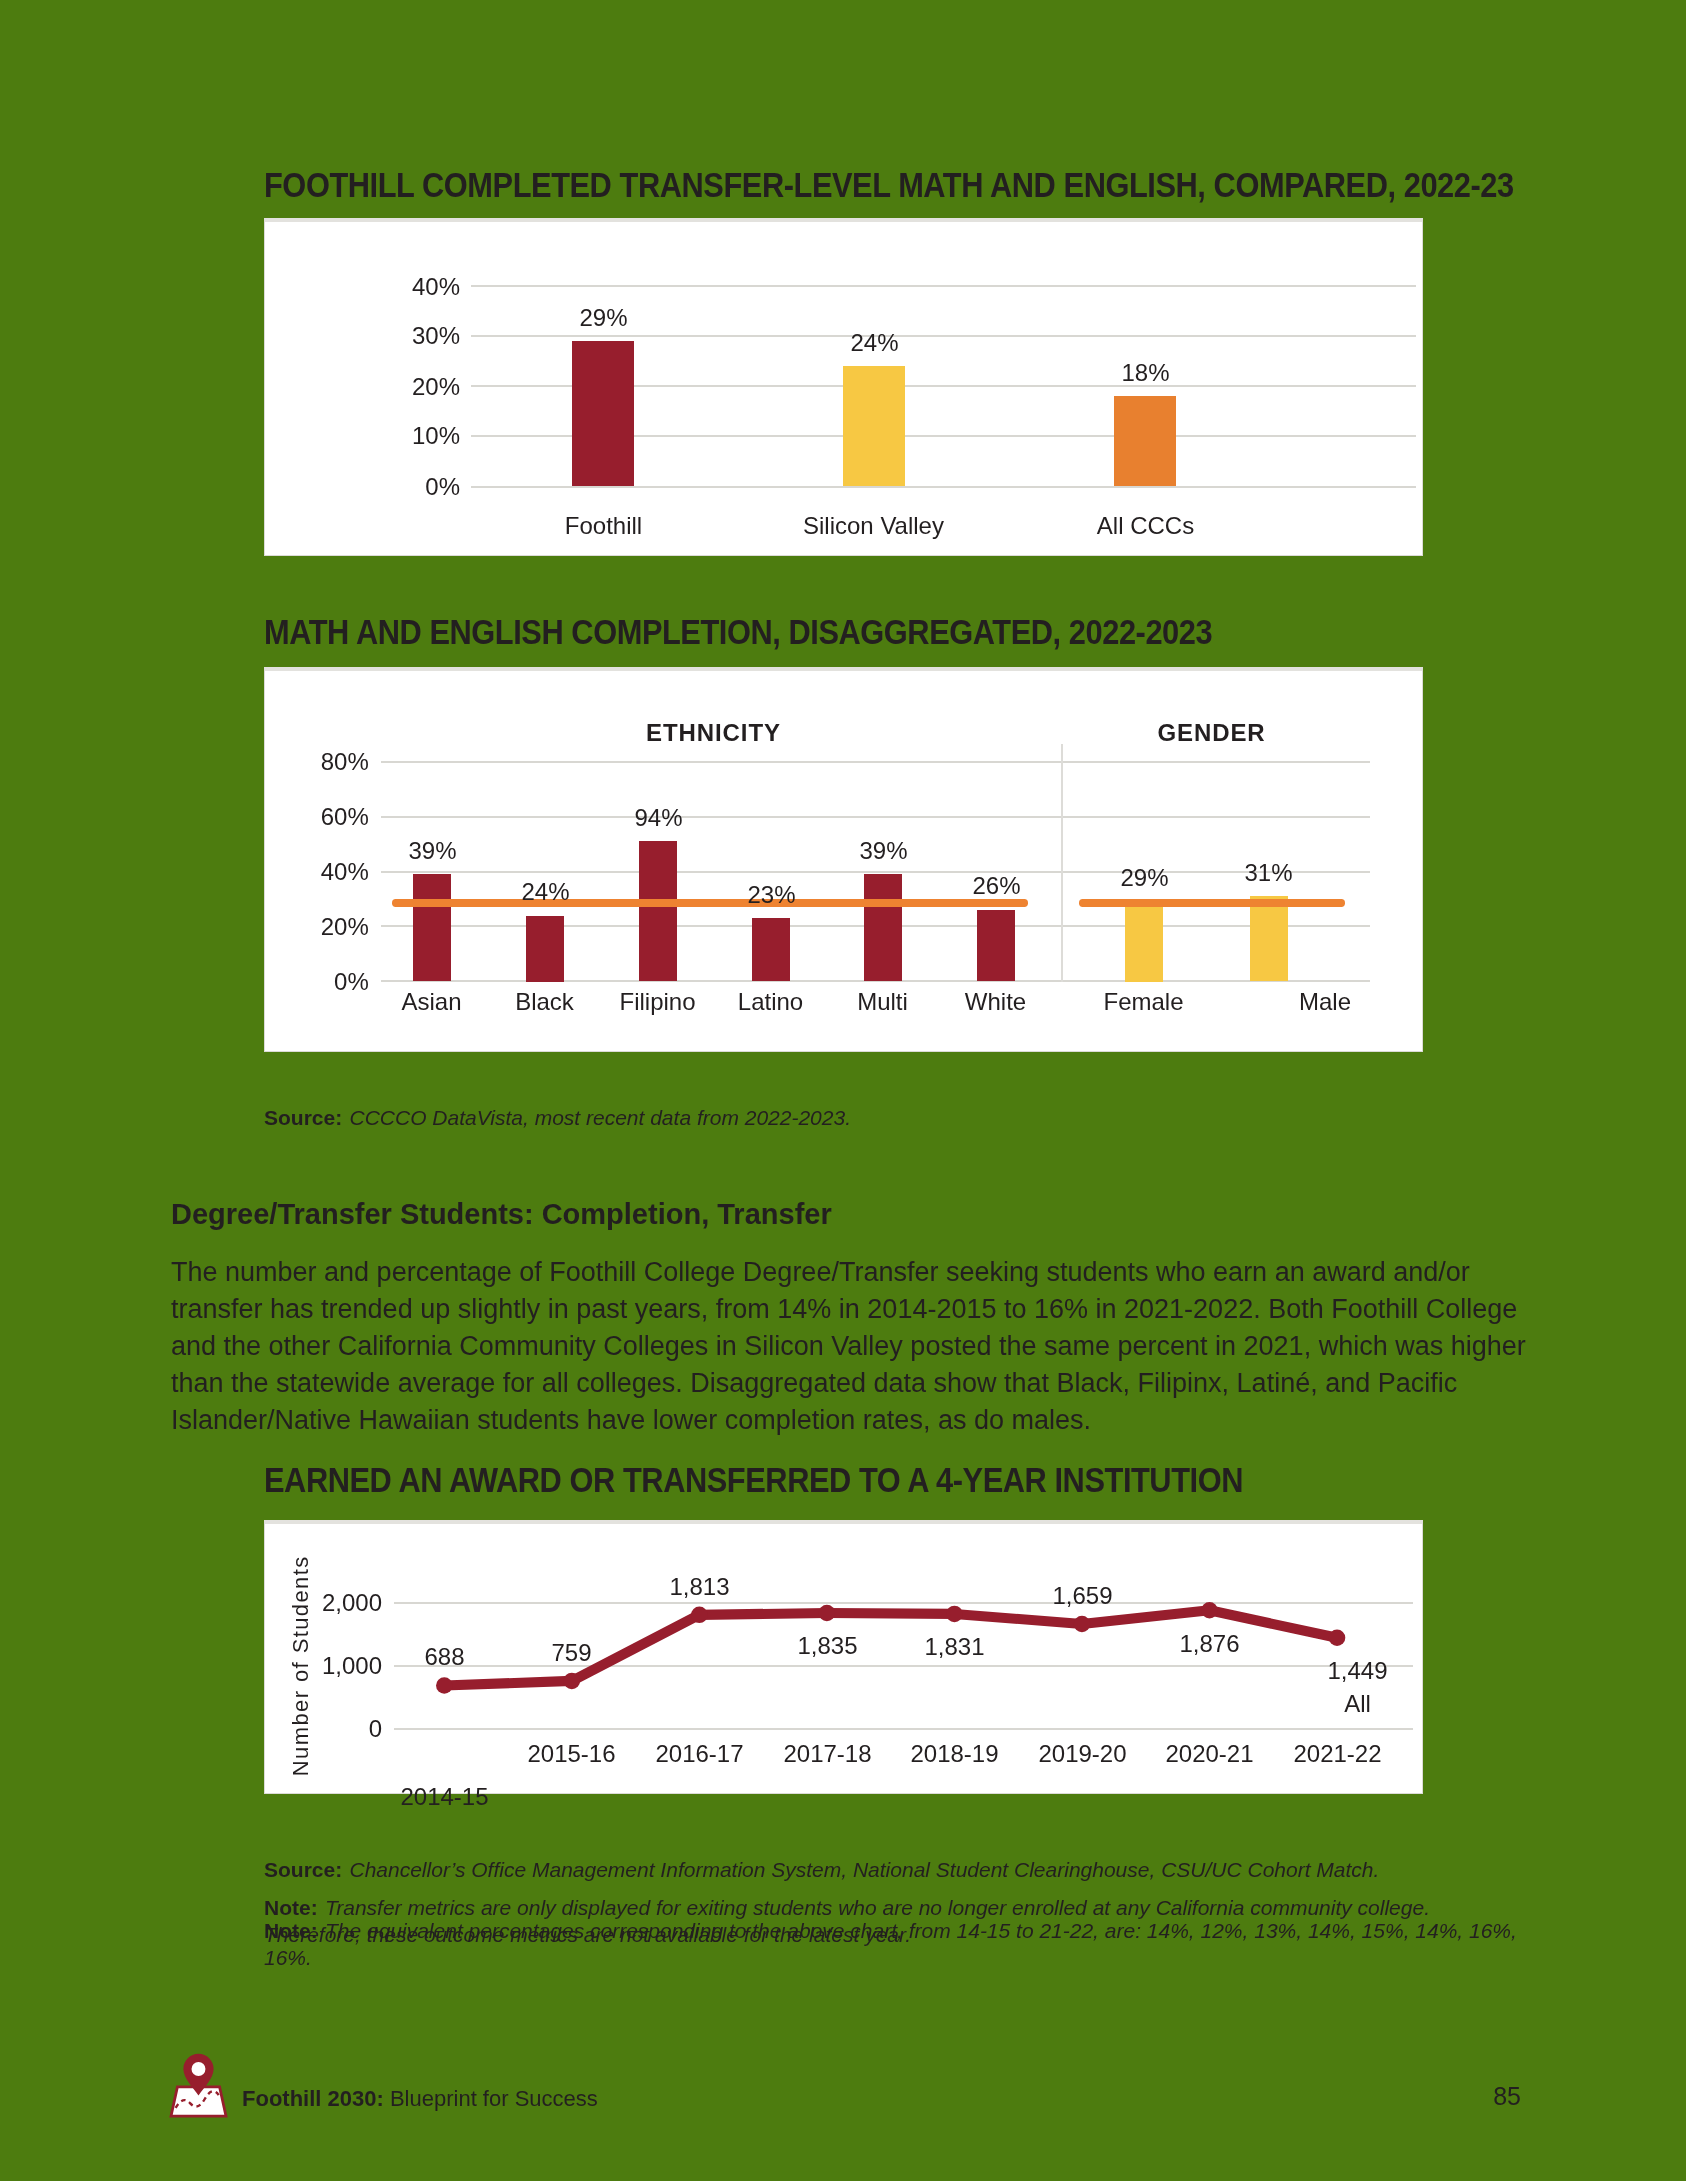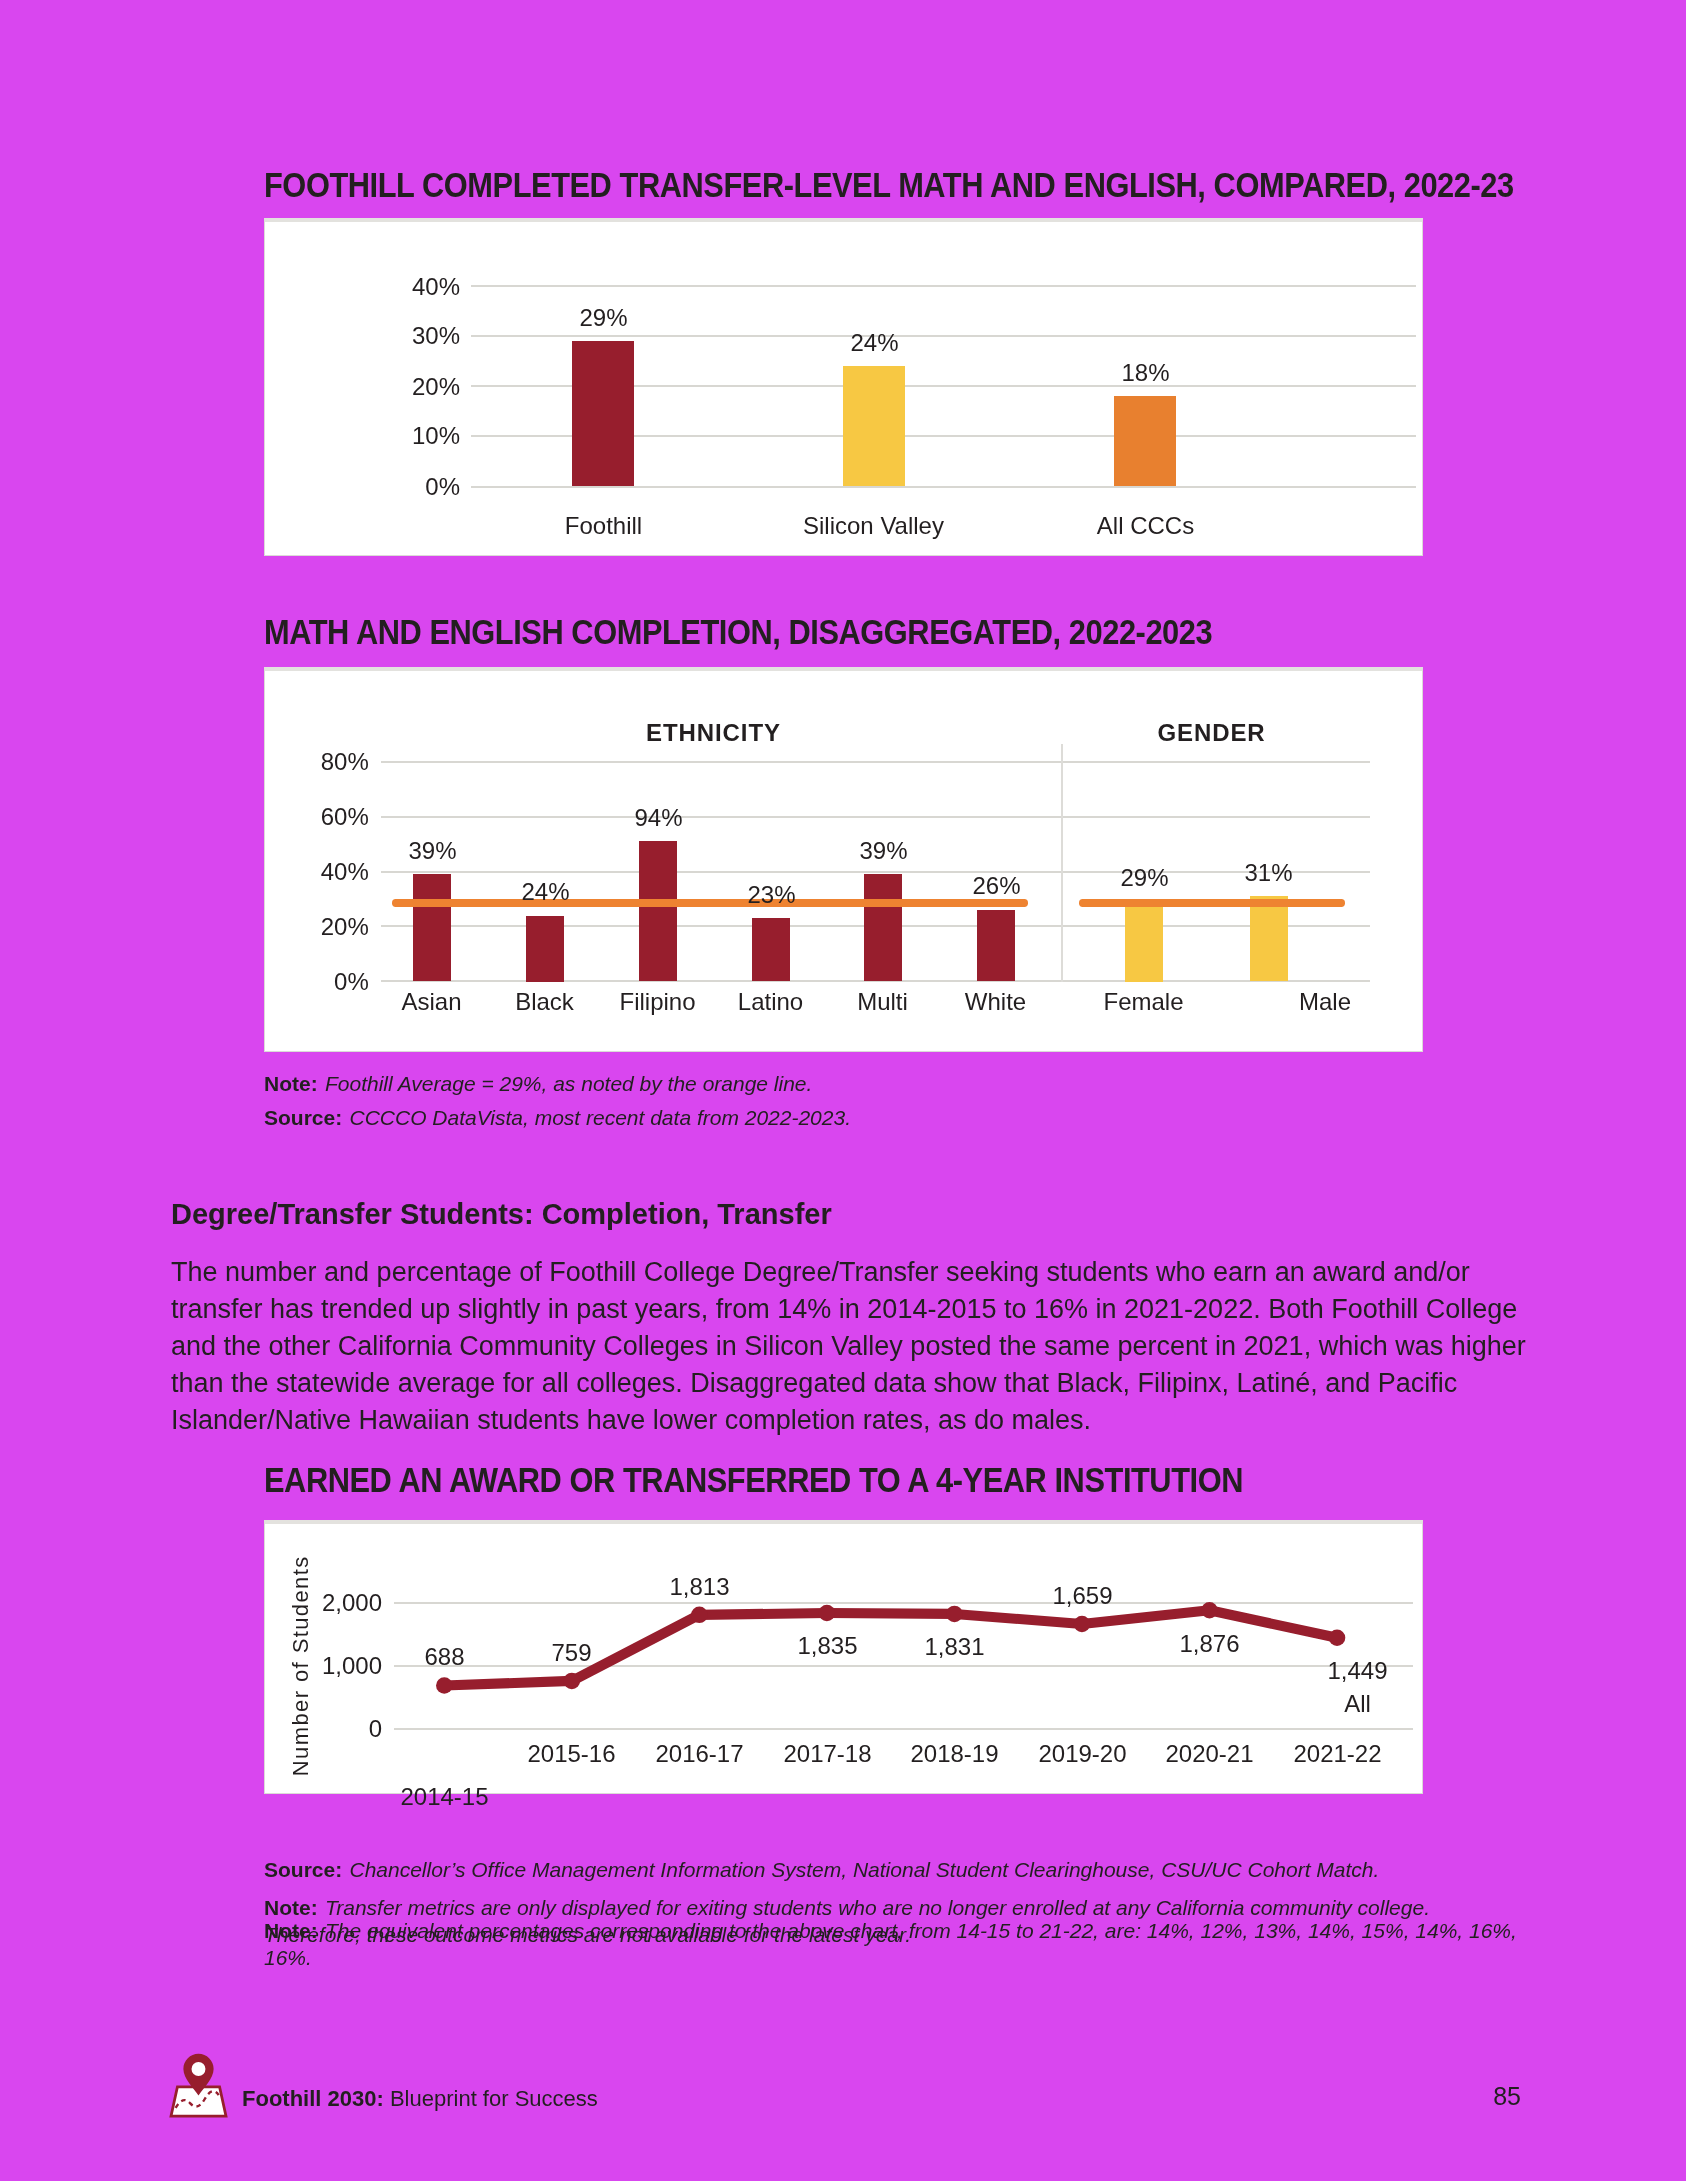--- a/index.html
+++ b/index.html
@@ -1,17 +1,17 @@
 <!DOCTYPE html>
 <html style="font-size:14.7px"><head>
 <meta charset="utf-8">
 <style>
   html,body{margin:0;padding:0;background:#ffffff;}
   .page{
-    position:relative;width:1686px;height:2182px;background:#d946ef;
+    position:relative;width:1686px;height:2182px;background:#4d7c0f;
     font-family:"Liberation Sans",sans-serif;color:#231F20;overflow:hidden;
   }
   .abs{position:absolute;}
   .chart-title{
     position:absolute;left:264px;font-size:35px;font-weight:bold;
     letter-spacing:-0.5px;white-space:nowrap;color:#231F20;
     transform:scaleX(0.88);transform-origin:0 50%;line-height:44px;
   }
   .chart-box{
     position:absolute;left:264px;background:#ffffff;box-sizing:border-box;
@@ -103,23 +103,20 @@
       <div class="bar" style="left: 860px; top: 231px; width: 38px; height: 80px; background: rgb(247, 200, 67); z-index: 1;"></div>
       <div class="bar-value" style="left: 815px; top: 193px; width: 129px; z-index: 3;">29%</div>
       <div class="cat-label" style="left: 796px; top: 317px; width: 165px;">Female</div>
       <div class="bar" style="left: 985px; top: 225px; width: 38px; height: 85px; background: rgb(247, 200, 67); z-index: 1;"></div>
       <div class="bar-value" style="left: 939px; top: 188px; width: 129px; z-index: 3;">31%</div>
       <div class="cat-label" style="left: 921px; top: 317px; width: 165px; text-align: right;">Male</div>
       <div class="avg-line" style="left: 127px; top: 228px; width: 636px; background: rgb(238, 131, 49); z-index: 2;"></div>
       <div class="avg-line" style="left: 814px; top: 228px; width: 266px; background: rgb(238, 131, 49); z-index: 2;"></div>
     </div>
 
-  <div class="note-line" style="top:1070px;">
-    <span class="note-label">Note:</span><span class="note-text">Foothill Average = 29%, as noted by the orange line.</span>
-  </div>
   <div class="note-line" style="top:1104px;">
     <span class="note-label">Source:</span><span class="note-text">CCCCO DataVista, most recent data from 2022-2023.</span>
   </div>
 
   <div class="section-heading" style="top:1194px;">Degree/Transfer Students: Completion, Transfer</div>
   <div class="body-paragraph" style="top:1254px;">The number and percentage of Foothill College Degree/Transfer seeking students who earn an award and/or transfer has trended up slightly in past years, from 14% in 2014-2015 to 16% in 2021-2022. Both Foothill College and the other California Community Colleges in Silicon Valley posted the same percent in 2021, which was higher than the statewide average for all colleges. Disaggregated data show that Black, Filipinx, Latiné, and Pacific Islander/Native Hawaiian students have lower completion rates, as do males.</div>
 
   <div class="chart-title" style="top:1458px;">EARNED AN AWARD OR TRANSFERRED TO A 4-YEAR INSTITUTION</div>
 
   <div id="chart3" class="chart-box" style="top:1520px;width:1159px;height:274px;">

